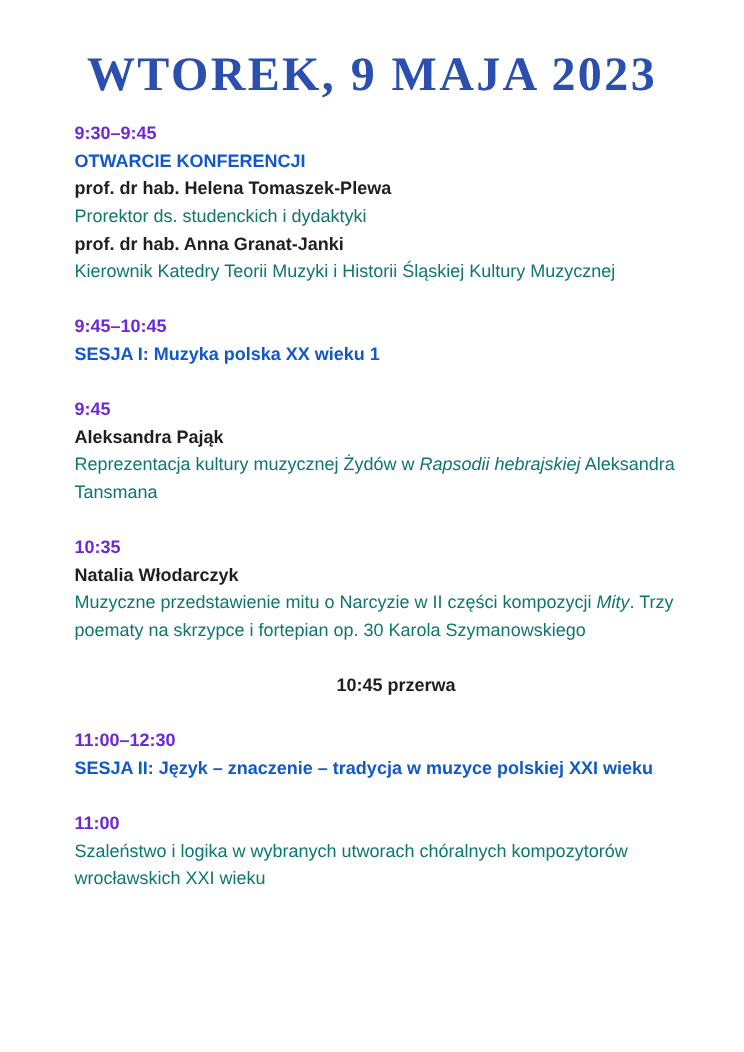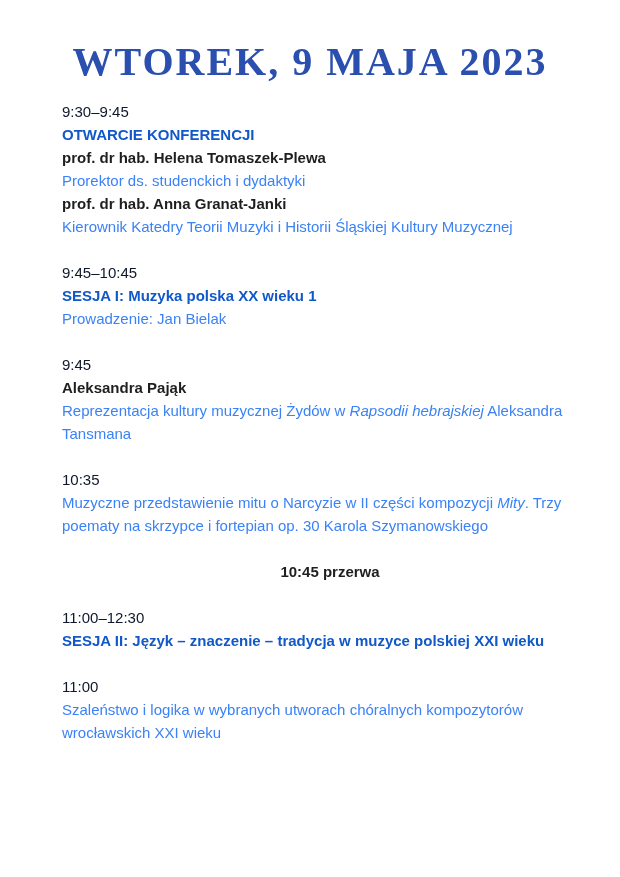--- a/index.html
+++ b/index.html
@@ -22,24 +22,24 @@
     color: #2b4fae;
     font-size: 40px;
     line-height: 48px;
     letter-spacing: 2px;
     text-align: center;
     margin: 0 0 14px 0;
   }
   .content { padding: 0 30px 0 62px; }
   .block { margin: 0 0 23px 0; }
   p { margin: 0; }
-  .time { font-weight: 400; color: #0f172a; }
+  .time { font-weight: 700; color: #6d28d9; }
   .heading { font-weight: 700; color: #1158c8; }
   .name { font-weight: 700; color: #1f1f1f; }
-  .body-text { font-weight: 400; color: #3b82f6; }
+  .body-text { font-weight: 400; color: #0f766e; }
   .break-line {
     font-weight: 700;
     color: #1f1f1f;
     text-align: center;
     margin-left: -62px;
     margin-right: -30px;
     padding-left: 40px;
   }
   .italic { font-style: italic; }
 </style>
@@ -57,31 +57,31 @@
       <p class="heading">OTWARCIE KONFERENCJI</p>
       <p class="name">prof. dr hab. Helena Tomaszek-Plewa</p>
       <p class="body-text">Prorektor ds. studenckich i dydaktyki</p>
       <p class="name">prof. dr hab. Anna Granat-Janki</p>
       <p class="body-text">Kierownik Katedry Teorii Muzyki i Historii Śląskiej Kultury Muzycznej</p>
     </div>
 
     <div class="block">
       <p class="time">9:45–10:45</p>
       <p class="heading">SESJA I: Muzyka polska XX wieku 1</p>
-      <p class="body-text">Prowadzenie: Jan Bielak</p>
     </div>
 
     <div class="block">
       <p class="time">9:45</p>
       <p class="name">Aleksandra Pająk</p>
       <p class="body-text"><span>Reprezentacja kultury muzycznej Żydów w </span><span class="italic">Rapsodii hebrajskiej</span><span> Aleksandra Tansmana</span></p>
     </div>
 
     <div class="block">
       <p class="time">10:35</p>
+      <p class="name">Natalia Włodarczyk</p>
       <p class="body-text"><span>Muzyczne przedstawienie mitu o Narcyzie w II części kompozycji </span><span class="italic">Mity</span><span>. Trzy poematy na skrzypce i fortepian op. 30 Karola Szymanowskiego</span></p>
     </div>
 
     <div class="block">
       <p class="break-line">10:45 przerwa</p>
     </div>
 
     <div class="block">
       <p class="time">11:00–12:30</p>
       <p class="heading">SESJA II: Język – znaczenie – tradycja w muzyce polskiej XXI wieku</p>

